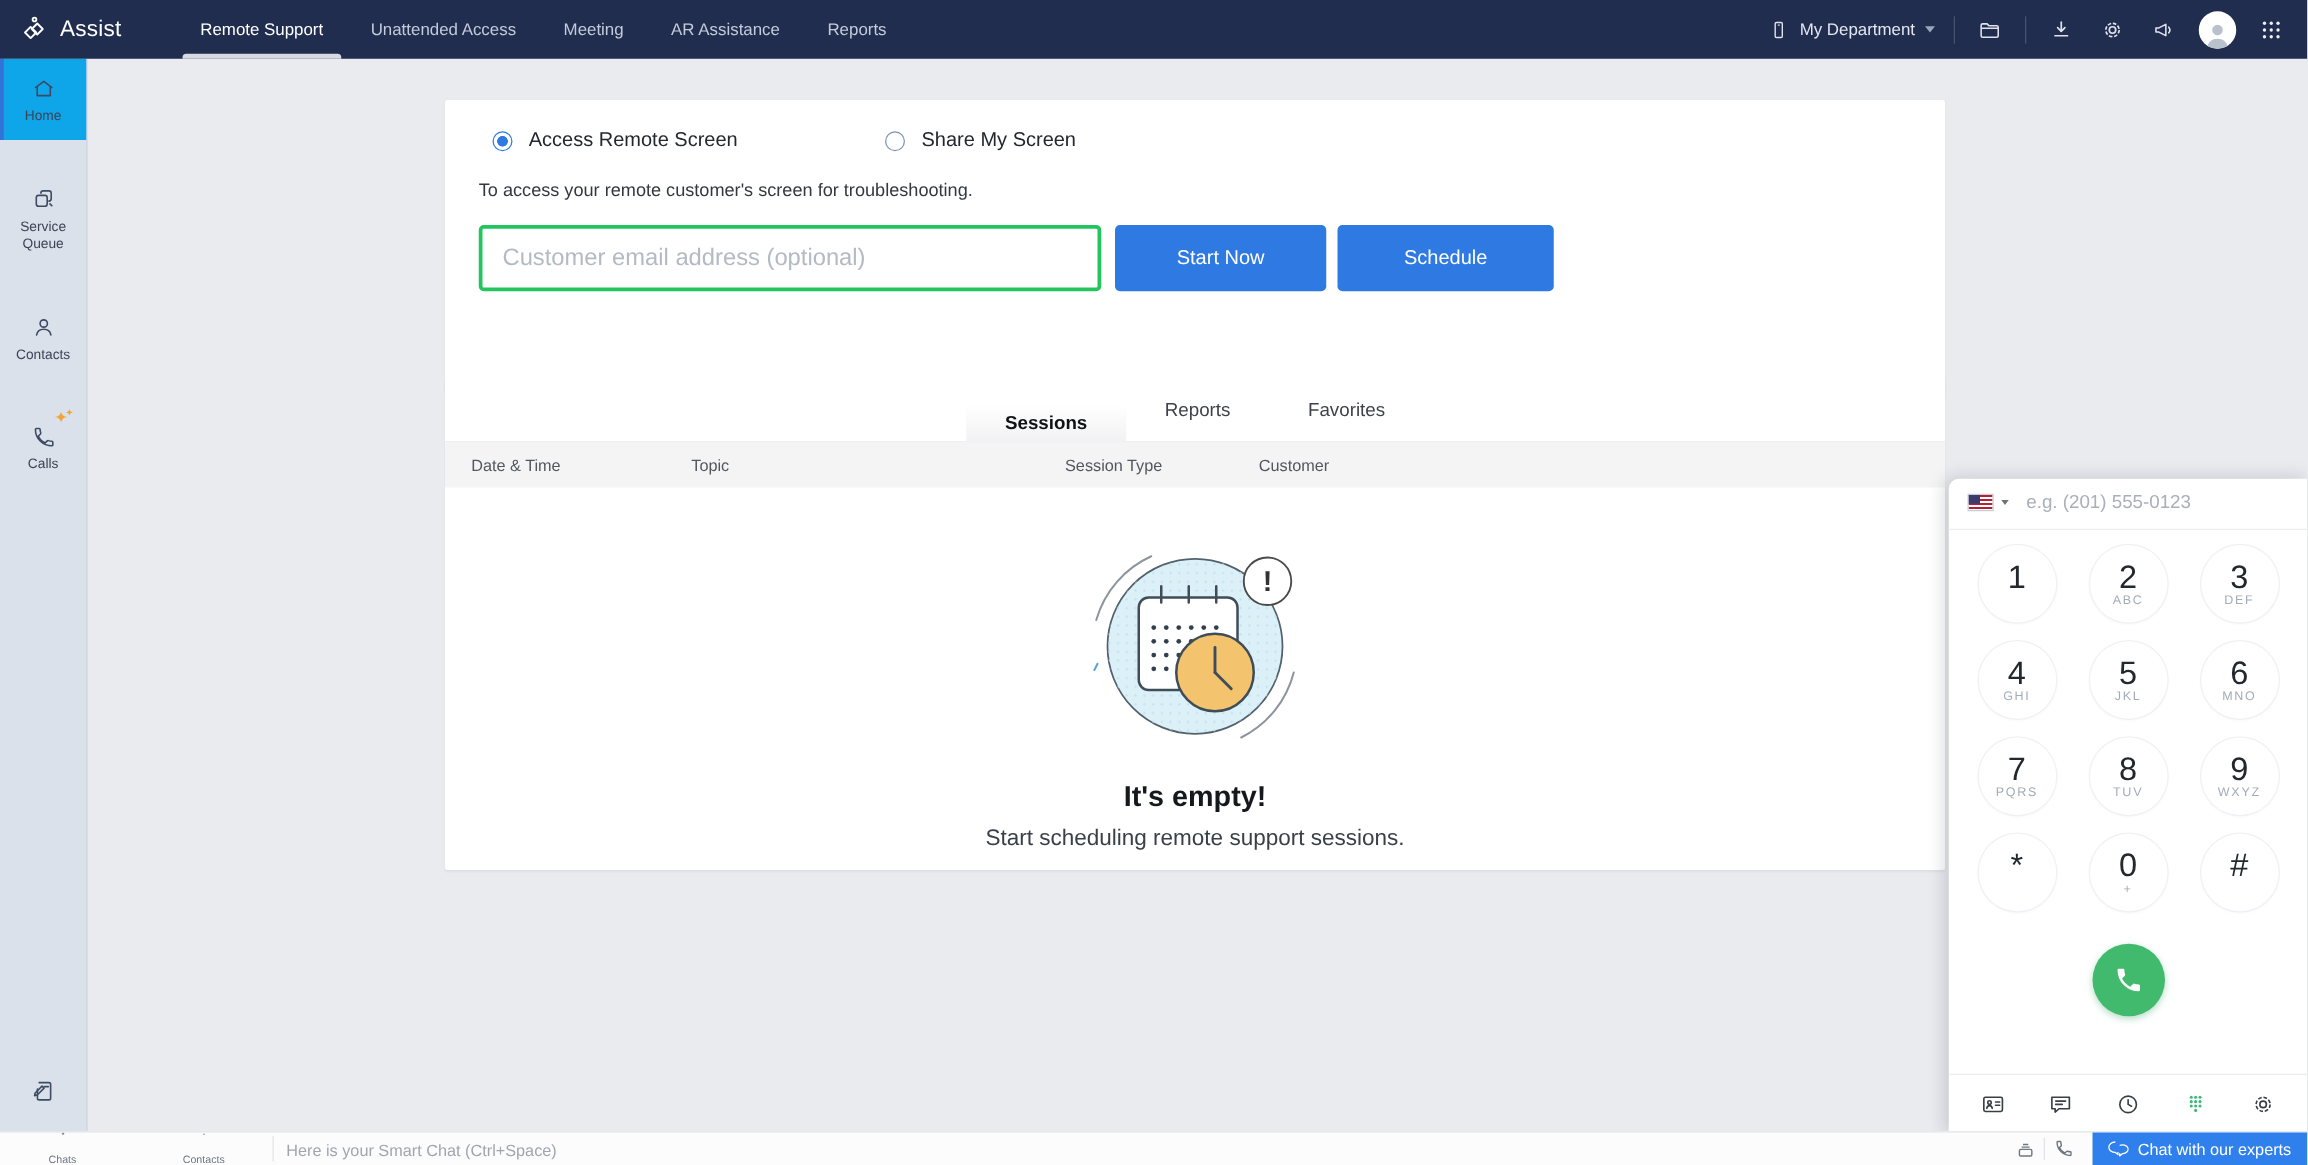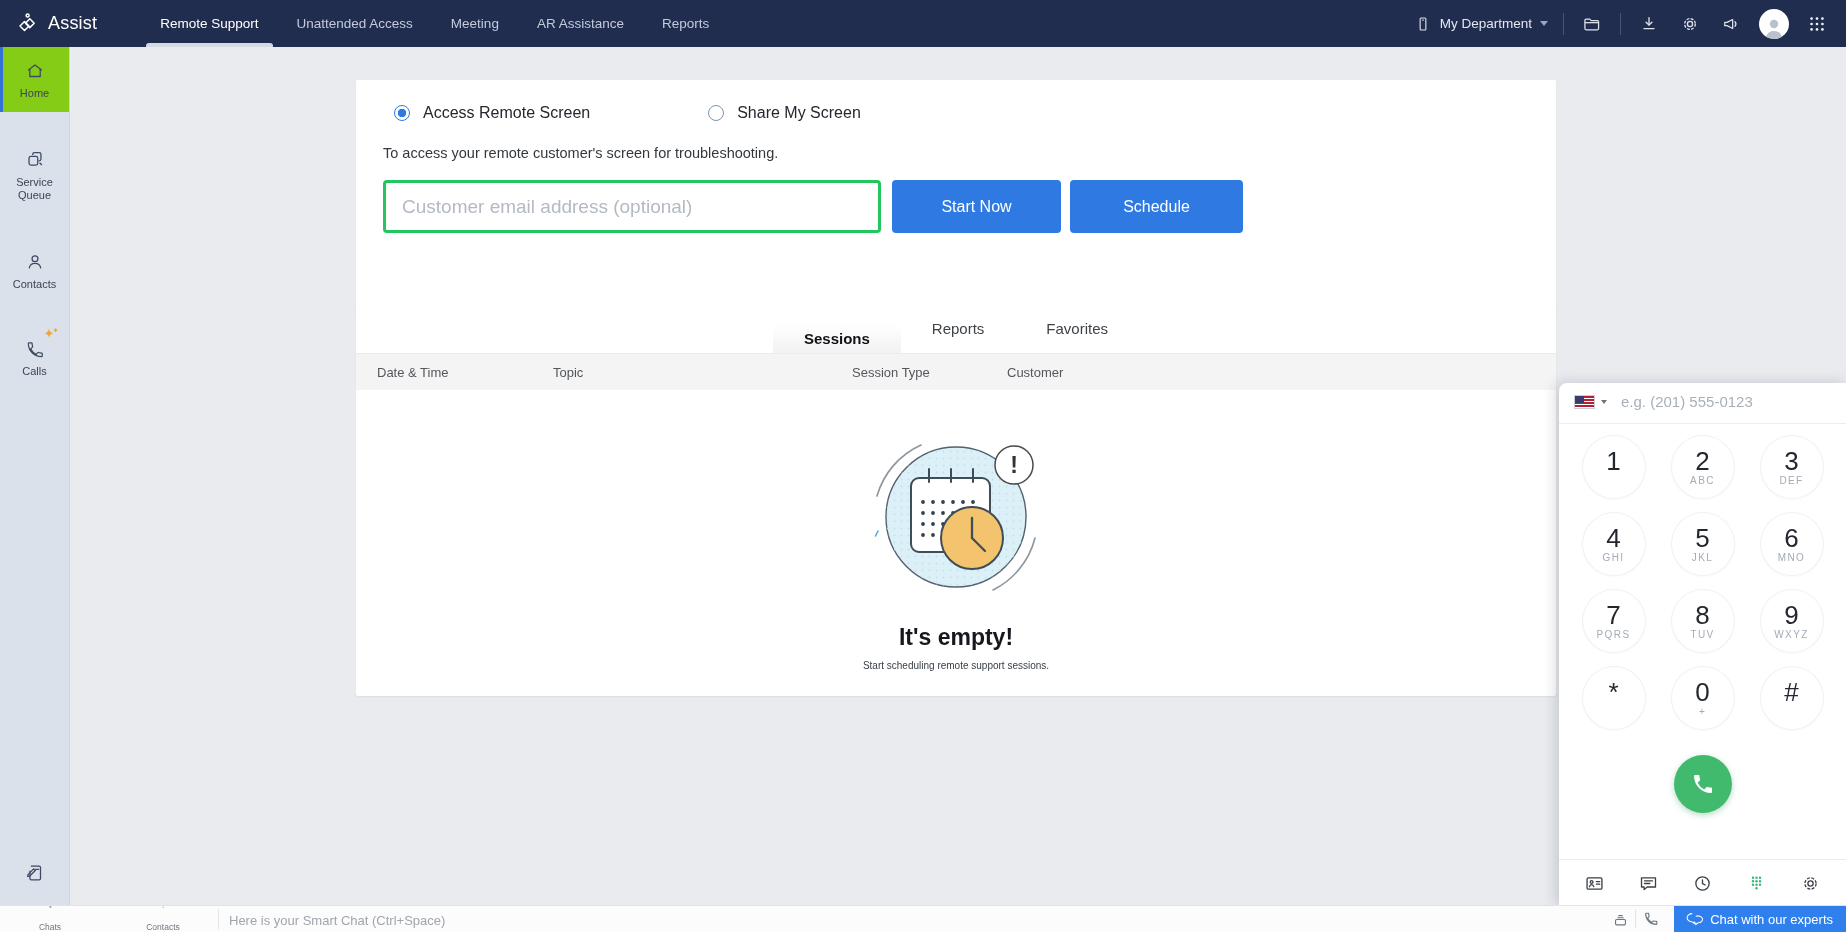--- a/index.html
+++ b/index.html
@@ -19,21 +19,21 @@
   .dept{display:flex;align-items:center;gap:8px;font-size:13.5px;color:#e3e7ef;cursor:pointer;}
   .caret-dn{width:0;height:0;border-left:4.5px solid transparent;border-right:4.5px solid transparent;border-top:5px solid #9aa5bd;}
   .tb-div{width:1px;height:22px;background:#46536f;}
   .tbicon{display:flex;align-items:center;justify-content:center;width:26px;cursor:pointer;}
   .avatar{width:30px;height:30px;border-radius:50%;background:#fff;display:flex;align-items:flex-end;justify-content:center;overflow:hidden;cursor:pointer;}
 
   
   .sidebar{position:absolute;left:0;top:47px;width:69px;height:859px;background:#dbe1ea;border-right:1px solid #cfd5df;z-index:20;display:flex;flex-direction:column;align-items:stretch;}
   .sidebar::after{content:'';position:absolute;left:0;right:0;bottom:0;border-top:1px dashed #b7bdc9;}
   .sb-item{position:relative;display:flex;flex-direction:column;align-items:center;gap:5px;padding:13px 0 12px;color:#3c4455;font-size:11px;line-height:13px;text-align:center;cursor:pointer;}
-  .sb-item.active{background:#84cc16;}
+  .sb-item.active{background:#0ea5e9;}
   .sb-item.active::before{content:'';position:absolute;left:0;top:0;bottom:0;width:3px;background:#3272d9;}
   .sb-gap{height:24px;}
   .sb-spark{position:absolute;top:2px;right:8px;color:#f2a33a;font-size:13px;line-height:10px;}
   .sb-spark small{font-size:8px;position:relative;top:-5px;left:-2px;}
   .sb-foot{margin-top:auto;display:flex;justify-content:center;padding-bottom:22px;cursor:pointer;}
 
   
   .card{position:absolute;background:#fff;border-radius:2px;box-shadow:0 1px 2px rgba(25,35,55,.06);}
   .card1{left:356px;top:80px;width:1200px;height:234px;}
   .radio-row{display:flex;align-items:center;gap:10px;padding:24px 0 0 38px;}
@@ -55,21 +55,21 @@
   .stab{display:flex;align-items:center;padding:0 31px;font-size:15px;color:#3e434a;cursor:pointer;}
   .stab.active{color:#101214;font-weight:700;background:linear-gradient(180deg,#ffffff,#f2f2f4);margin-top:20px;}
   .gridhead{height:36px;background:#f4f4f5;display:flex;align-items:center;font-size:13px;color:#53575c;}
   .gh-c1{width:176px;padding-left:21px;}
   .gh-c2{width:299px;}
   .gh-c3{width:155px;}
   .gh-c4{flex:1;}
   .empty-wrap{flex:1;display:flex;flex-direction:column;align-items:center;}
   .empty-ill{margin-top:44px;}
   .empty-title{margin-top:22px;font-size:23px;font-weight:700;color:#15181d;}
-  .empty-sub{margin-top:9px;font-size:10px;color:#3a4049;}
+  .empty-sub{margin-top:9px;font-size:18px;color:#3a4049;}
 
   
   .dialer{position:absolute;left:1559px;top:383px;width:287px;height:523px;background:#fff;border-radius:8px 0 0 0;
           box-shadow:-3px 0 14px rgba(20,30,50,.18);z-index:40;display:flex;flex-direction:column;}
   .d-head{display:flex;align-items:center;gap:7px;padding:13px 15px 6px 15px;}
   .d-dot{width:9px;height:9px;border-radius:50%;background:#2fb573;}
   .d-status{font-size:11px;font-weight:700;letter-spacing:.6px;color:#2fb573;}
   .d-hicons{margin-left:auto;display:flex;align-items:center;gap:15px;}
   .d-hicons > div{cursor:pointer;display:flex;}
   .d-phone-row{display:flex;align-items:center;padding:9px 15px 12px 15px;border-bottom:1px solid #ededf0;}

